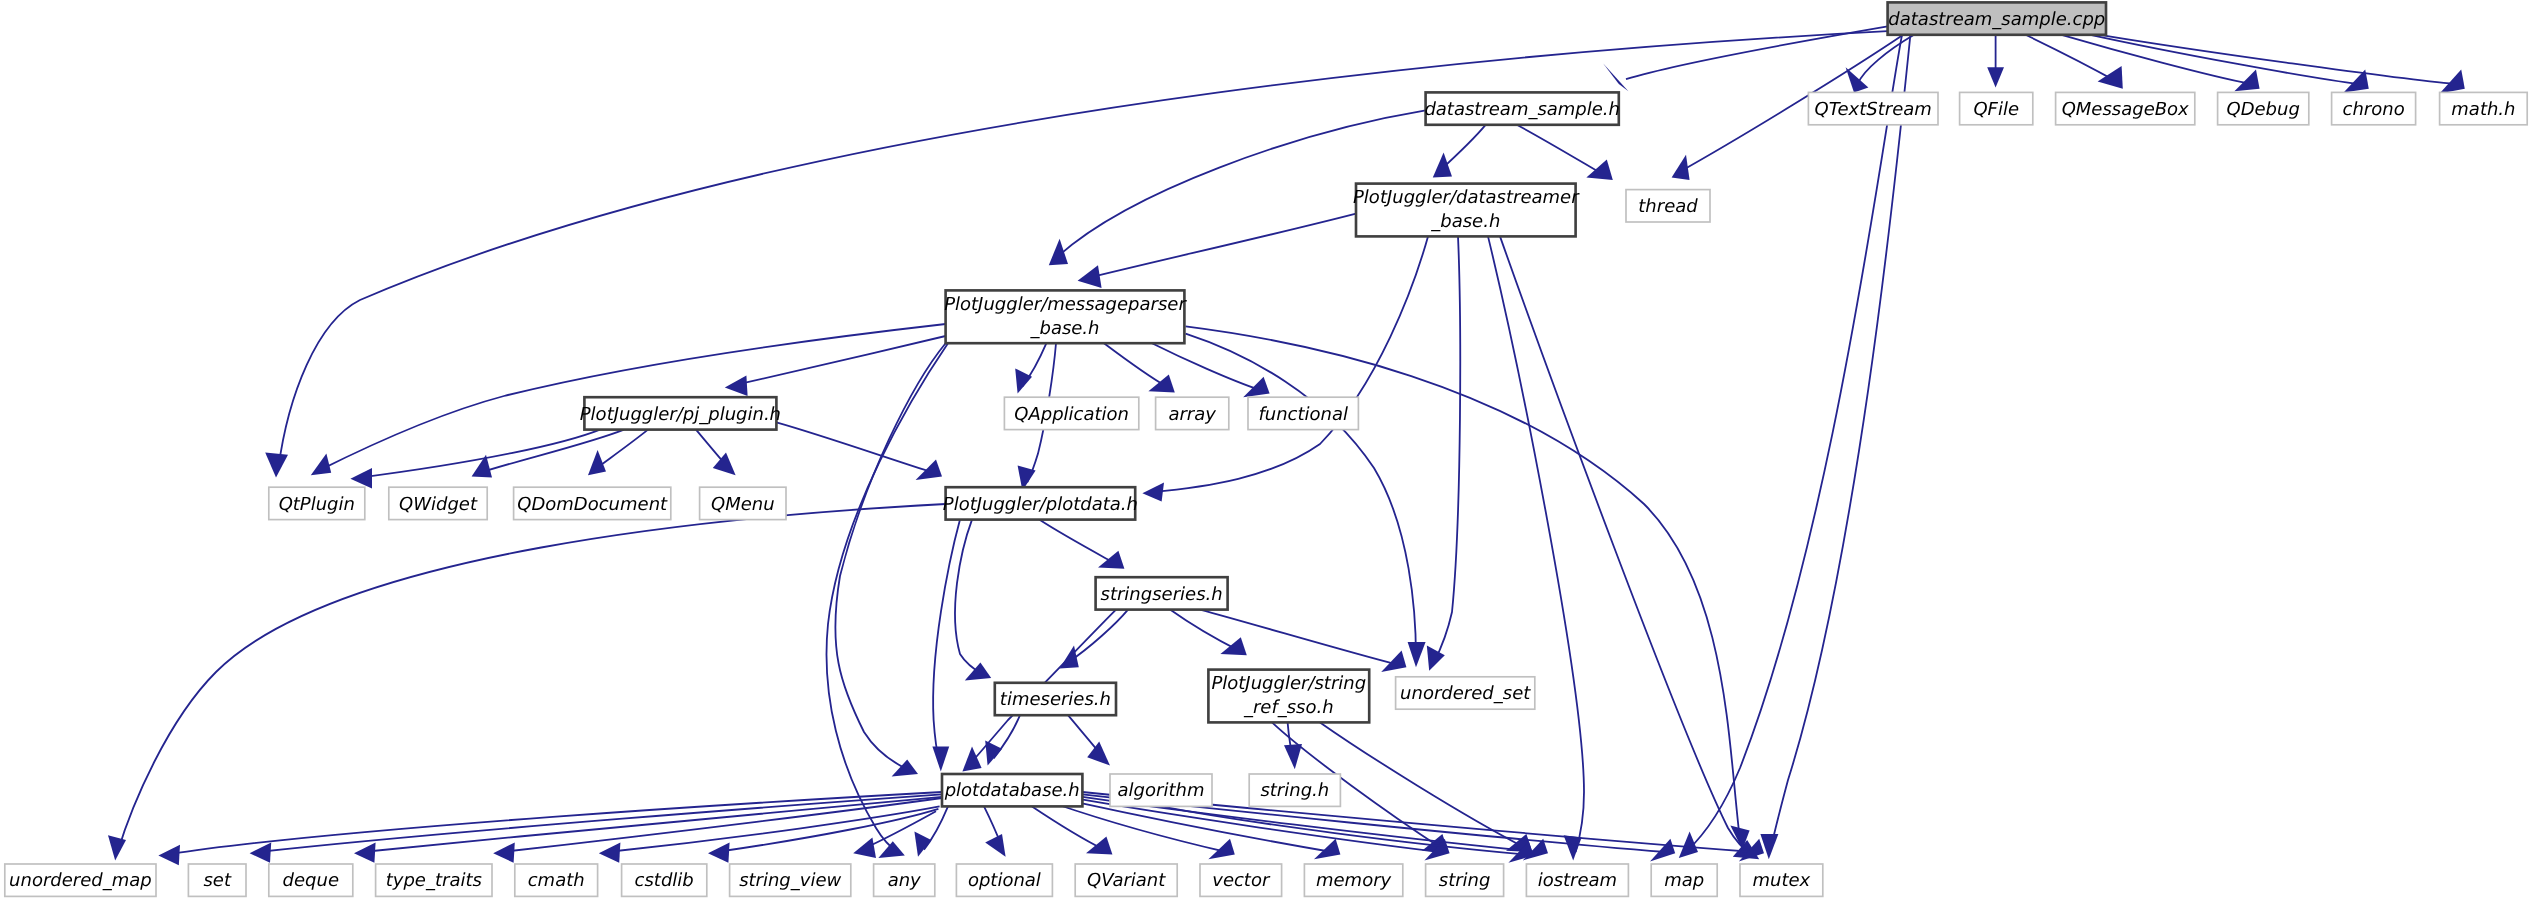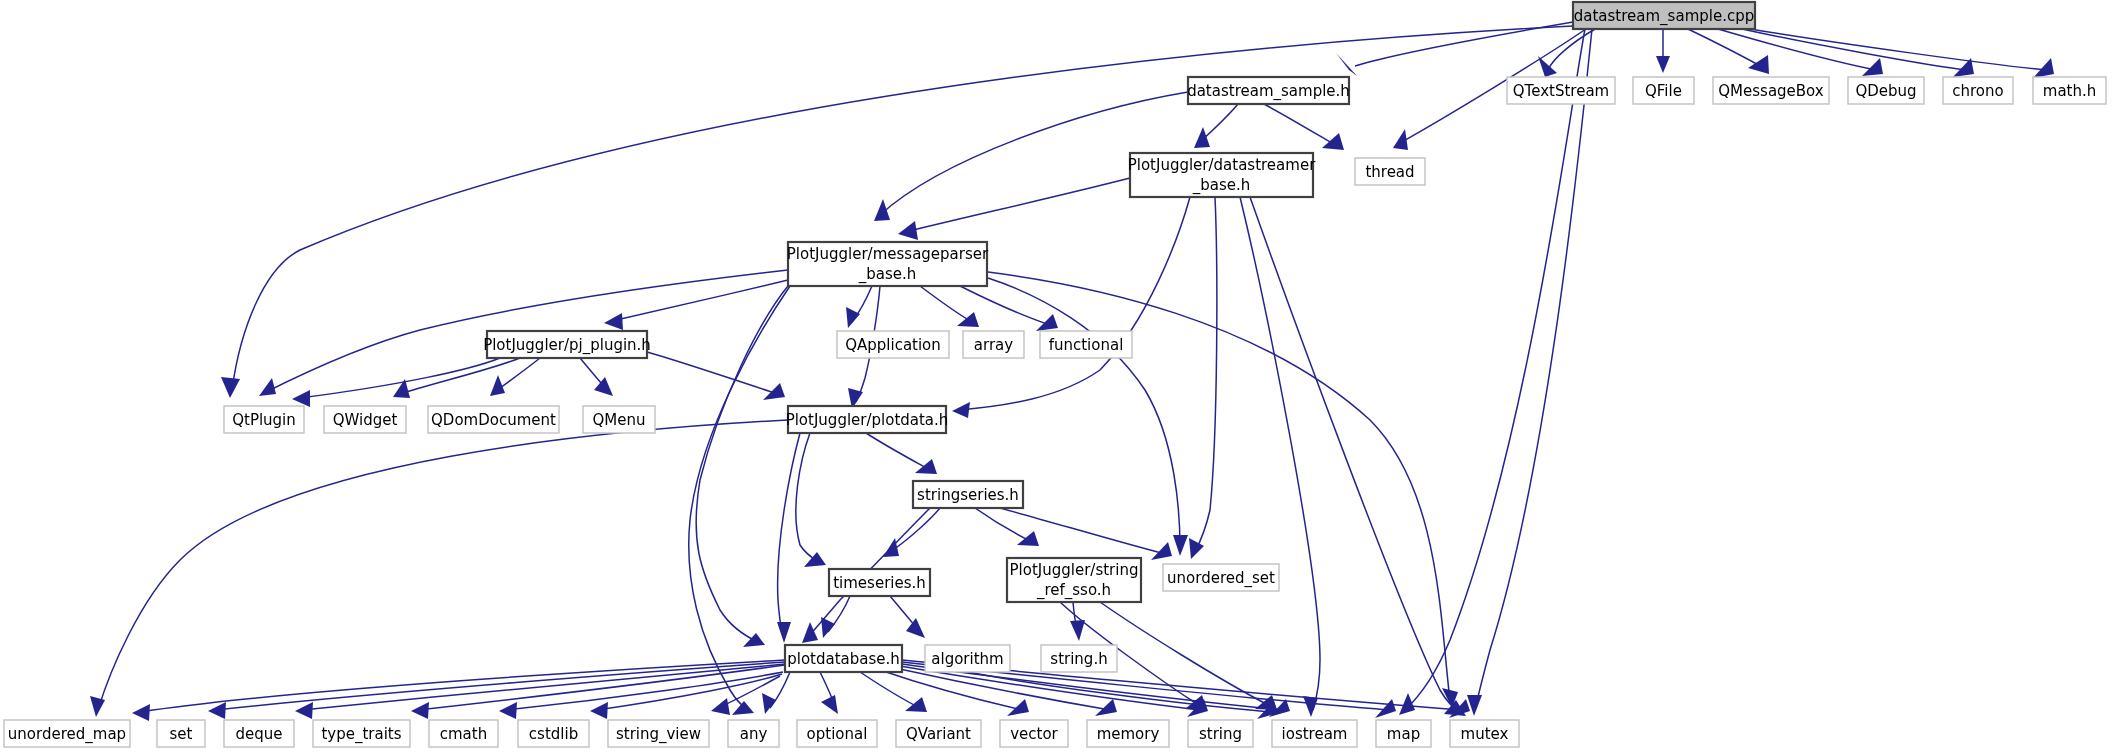--- a/index.html
+++ b/index.html
@@ -1,17 +1,17 @@
 <!DOCTYPE html>
 <html><head>
 <meta charset="utf-8">
 <style>
   html,body{margin:0;padding:0;background:#ffffff;}
   body{font-family:"DejaVu Sans","Liberation Sans",sans-serif;}
-  #graph-wrap{position:relative;width:2117px;height:753px;background:#fff;overflow:hidden;}
+  #graph-wrap{position:relative;width:2117px;height:753px;background:#fff;overflow:hidden;font-style:italic;}
   svg#graph{display:block;width:2117px;height:753px;}
   .node-box{fill:#ffffff;stroke:#c0c0c0;stroke-width:1.4;}
   .node-box.strong{stroke:#404040;stroke-width:2.2;}
   .node-box.root{fill:#bfbfbf;stroke:#404040;stroke-width:2.2;}
   .node-label{font-family:"DejaVu Sans","Liberation Sans",sans-serif;font-size:15px;fill:#000000;text-anchor:middle;dominant-baseline:middle;}
   .edge{fill:none;stroke:#24248f;stroke-width:1.5;}
   .arrowhead{fill:#24248f;stroke:none;}
 </style>
 </head>
 <body>

